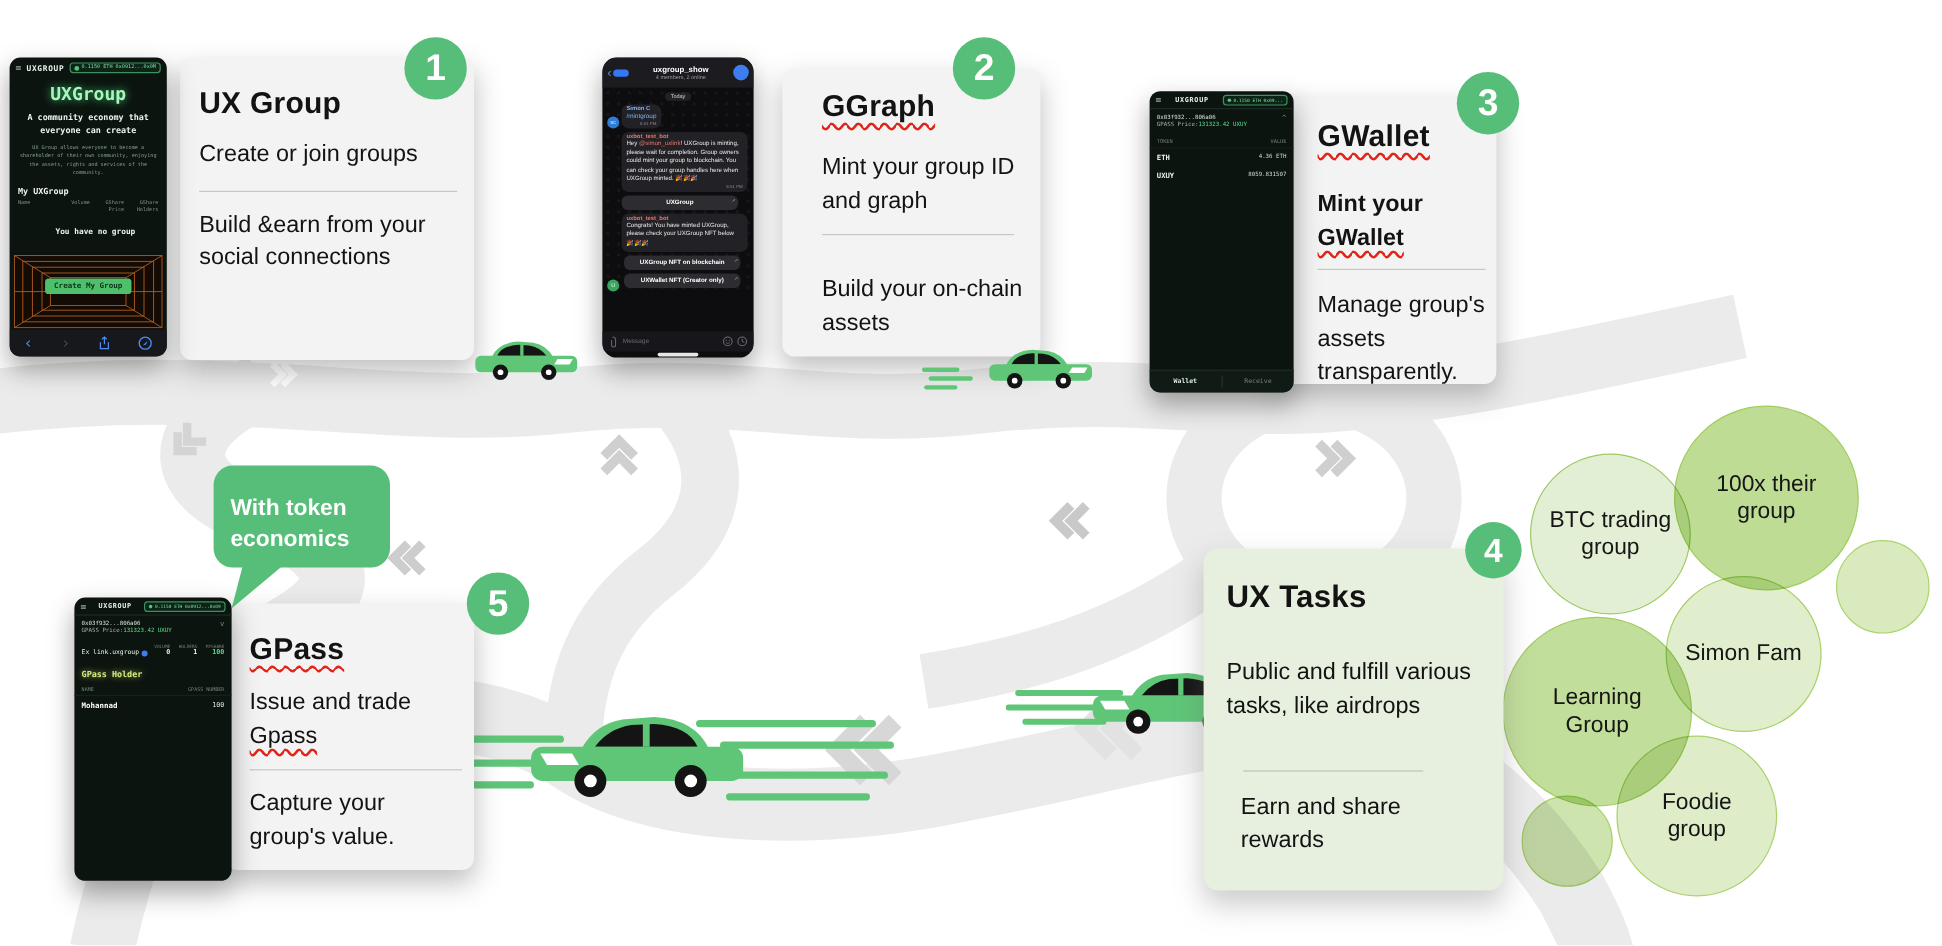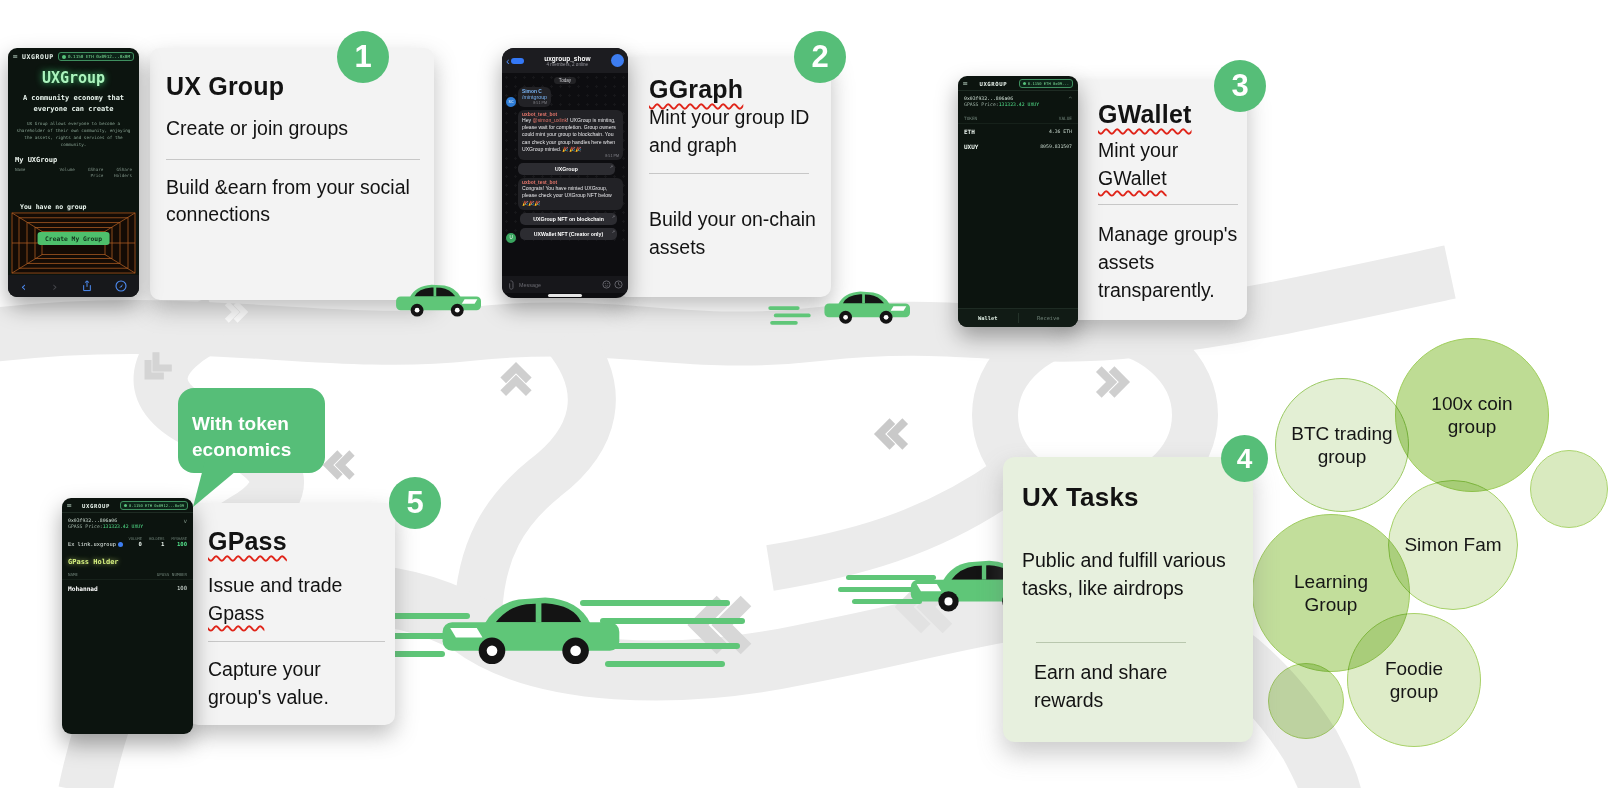--- a/index.html
+++ b/index.html
@@ -15,23 +15,23 @@
   .car.behind-card{z-index:4;}
 
   
   .card{position:absolute;background:#f3f3f3;border-radius:10px;z-index:4;
         box-shadow:0 10px 22px rgba(90,90,90,.38);color:#131313;}
   .card .ttl{font-weight:bold;font-size:25px;letter-spacing:.2px;}
   .card .txt{font-size:19.5px;line-height:1.42;}
   .card .div{border-top:1px solid #c7c7c7;}
   .squiggle{text-decoration-line:underline;text-decoration-style:wavy;
             text-decoration-color:#e02419;text-decoration-thickness:2px;text-underline-offset:5px;}
-  .card1{left:150px;top:48px;width:284px;height:252px;padding:0;}
+  .card1{left:150px;top:48px;width:245px;height:252px;padding:0;}
   .card1 .inner{padding:24px 14px 0 16px;}
-  .card2{left:616px;top:57px;width:215px;height:240px;}
+  .card2{left:652px;top:57px;width:215px;height:240px;}
   .card2 .inner{padding:18px 10px 0 33px;}
   .card3{left:1062px;top:80px;width:185px;height:240px;}
   .card3 .inner{padding:20px 8px 0 36px;}
   .card5{left:188px;top:503px;width:207px;height:222px;}
   .card5 .inner{padding:24px 10px 0 20px;}
   .card4{left:1003px;top:457px;width:250px;height:285px;background:#e7f0de;border-radius:12px;z-index:5;
          box-shadow:0 12px 24px rgba(110,110,110,.35);}
   .card4 .inner{padding:25px 14px 0 19px;}
   .card4 .ttl{font-size:26px;}
   .card4 .div{border-top:1px solid #b9c7ae;width:150px;}
@@ -77,21 +77,21 @@
   .phone1{left:8px;top:48px;width:131px;height:249px;}
   .p1-apptitle{text-align:center;color:#abf4bd;font-size:15px;font-weight:bold;margin-top:5px;
                text-shadow:0 0 7px rgba(70,230,130,.9);}
   .p1-tag{text-align:center;color:#eaf5ee;font-size:7px;font-weight:bold;line-height:1.55;margin:6px 8px 0;}
   .p1-desc{text-align:center;color:#86a090;font-size:4.3px;line-height:1.65;margin:5px 7px 0;}
   .p1-sec{color:#eef6f0;font-size:7px;font-weight:bold;margin:8px 7px 2px;}
   .p1-cols{display:grid;grid-template-columns:1.1fr 1fr 1fr 1fr;font-size:4.3px;color:#7e9186;
            margin:3px 7px 0;line-height:1.45;}
   .p1-cols span{text-align:right;}
   .p1-cols span:first-child{text-align:left;}
-  .p1-empty{text-align:left;color:#eaf5ee;font-size:6.5px;font-weight:bold;margin-top:24px;padding-left:12px;}
+  .p1-empty{text-align:center;color:#eaf5ee;font-size:6.5px;font-weight:bold;margin-top:10px;padding-left:12px;}
   .p1-tunnel{position:absolute;left:3px;right:3px;bottom:23px;height:62px;}
   .p1-cta{position:absolute;left:50%;transform:translateX(-50%);top:20px;background:#4ec06c;color:#10301b;
           font-size:6.3px;font-weight:bold;padding:3px 8px;border-radius:3px;white-space:nowrap;}
   .p1-nav{position:absolute;left:0;right:0;bottom:0;height:22px;background:#17181b;
           display:flex;align-items:center;justify-content:space-around;}
   .p1-nav .bk{color:#4f8df5;font-size:13px;line-height:1;}
   .p1-nav .fw{color:#46474c;font-size:13px;line-height:1;}
 
   
   .phone2{left:502px;top:48px;width:126px;height:250px;border-radius:12px;background:#0d0d10;
@@ -287,30 +287,30 @@
       <div class="ttl">UX Group</div>
       <div class="txt" style="margin-top:14px;">Create or join groups</div>
       <div class="div" style="margin-top:16px;"></div>
       <div class="txt" style="margin-top:14px;">Build &amp;earn from your social connections</div>
     </div>
   </div>
 
   <div class="card card2">
     <div class="inner">
       <div class="ttl squiggle">GGraph</div>
-      <div class="txt" style="margin-top:0;">Mint your group ID and graph</div>
+      <div class="txt" style="margin-top:22px;">Mint your group ID and graph</div>
       <div class="div" style="margin-top:14px;width:160px;"></div>
       <div class="txt" style="margin-top:32px;">Build your on-chain assets</div>
     </div>
   </div>
 
   <div class="card card3">
     <div class="inner">
       <div class="ttl squiggle">GWallet</div>
-      <div class="txt" style="margin-top:8px;"><span>Mint your </span><span class="squiggle">GWallet</span></div>
+      <div class="txt" style="margin-top:28px;font-weight:bold;"><span>Mint your </span><span class="squiggle">GWallet</span></div>
       <div class="div" style="margin-top:12px;width:140px;"></div>
       <div class="txt" style="margin-top:16px;">Manage group's assets transparently.</div>
     </div>
   </div>
 
   <div class="card card4">
     <div class="inner">
       <div class="ttl">UX Tasks</div>
       <div class="txt" style="margin-top:34px;">Public and fulfill various tasks, like airdrops</div>
       <div class="div" style="margin-top:40px;margin-left:14px;"></div>
@@ -337,21 +337,21 @@
     <span>With token economics</span>
   </div>
   <svg class="speech-tail" width="100" height="60">
     <polygon points="35,0 78,0 23,46" fill="#56be78"></polygon>
   </svg>
 
   <div class="bub bub-btc">
       <span>BTC trading group</span>
     </div>
   <div class="bub bub-100x">
-      <span>100x coin group</span>
+      <span>100x their group</span>
     </div>
   <div class="bub bub-sr"></div>
   <div class="bub bub-task">
       <span>Simon Fam</span>
     </div>
   <div class="bub bub-learn">
       <span>Learning Group</span>
     </div>
   <div class="bub bub-food">
       <span>Foodie group</span>

